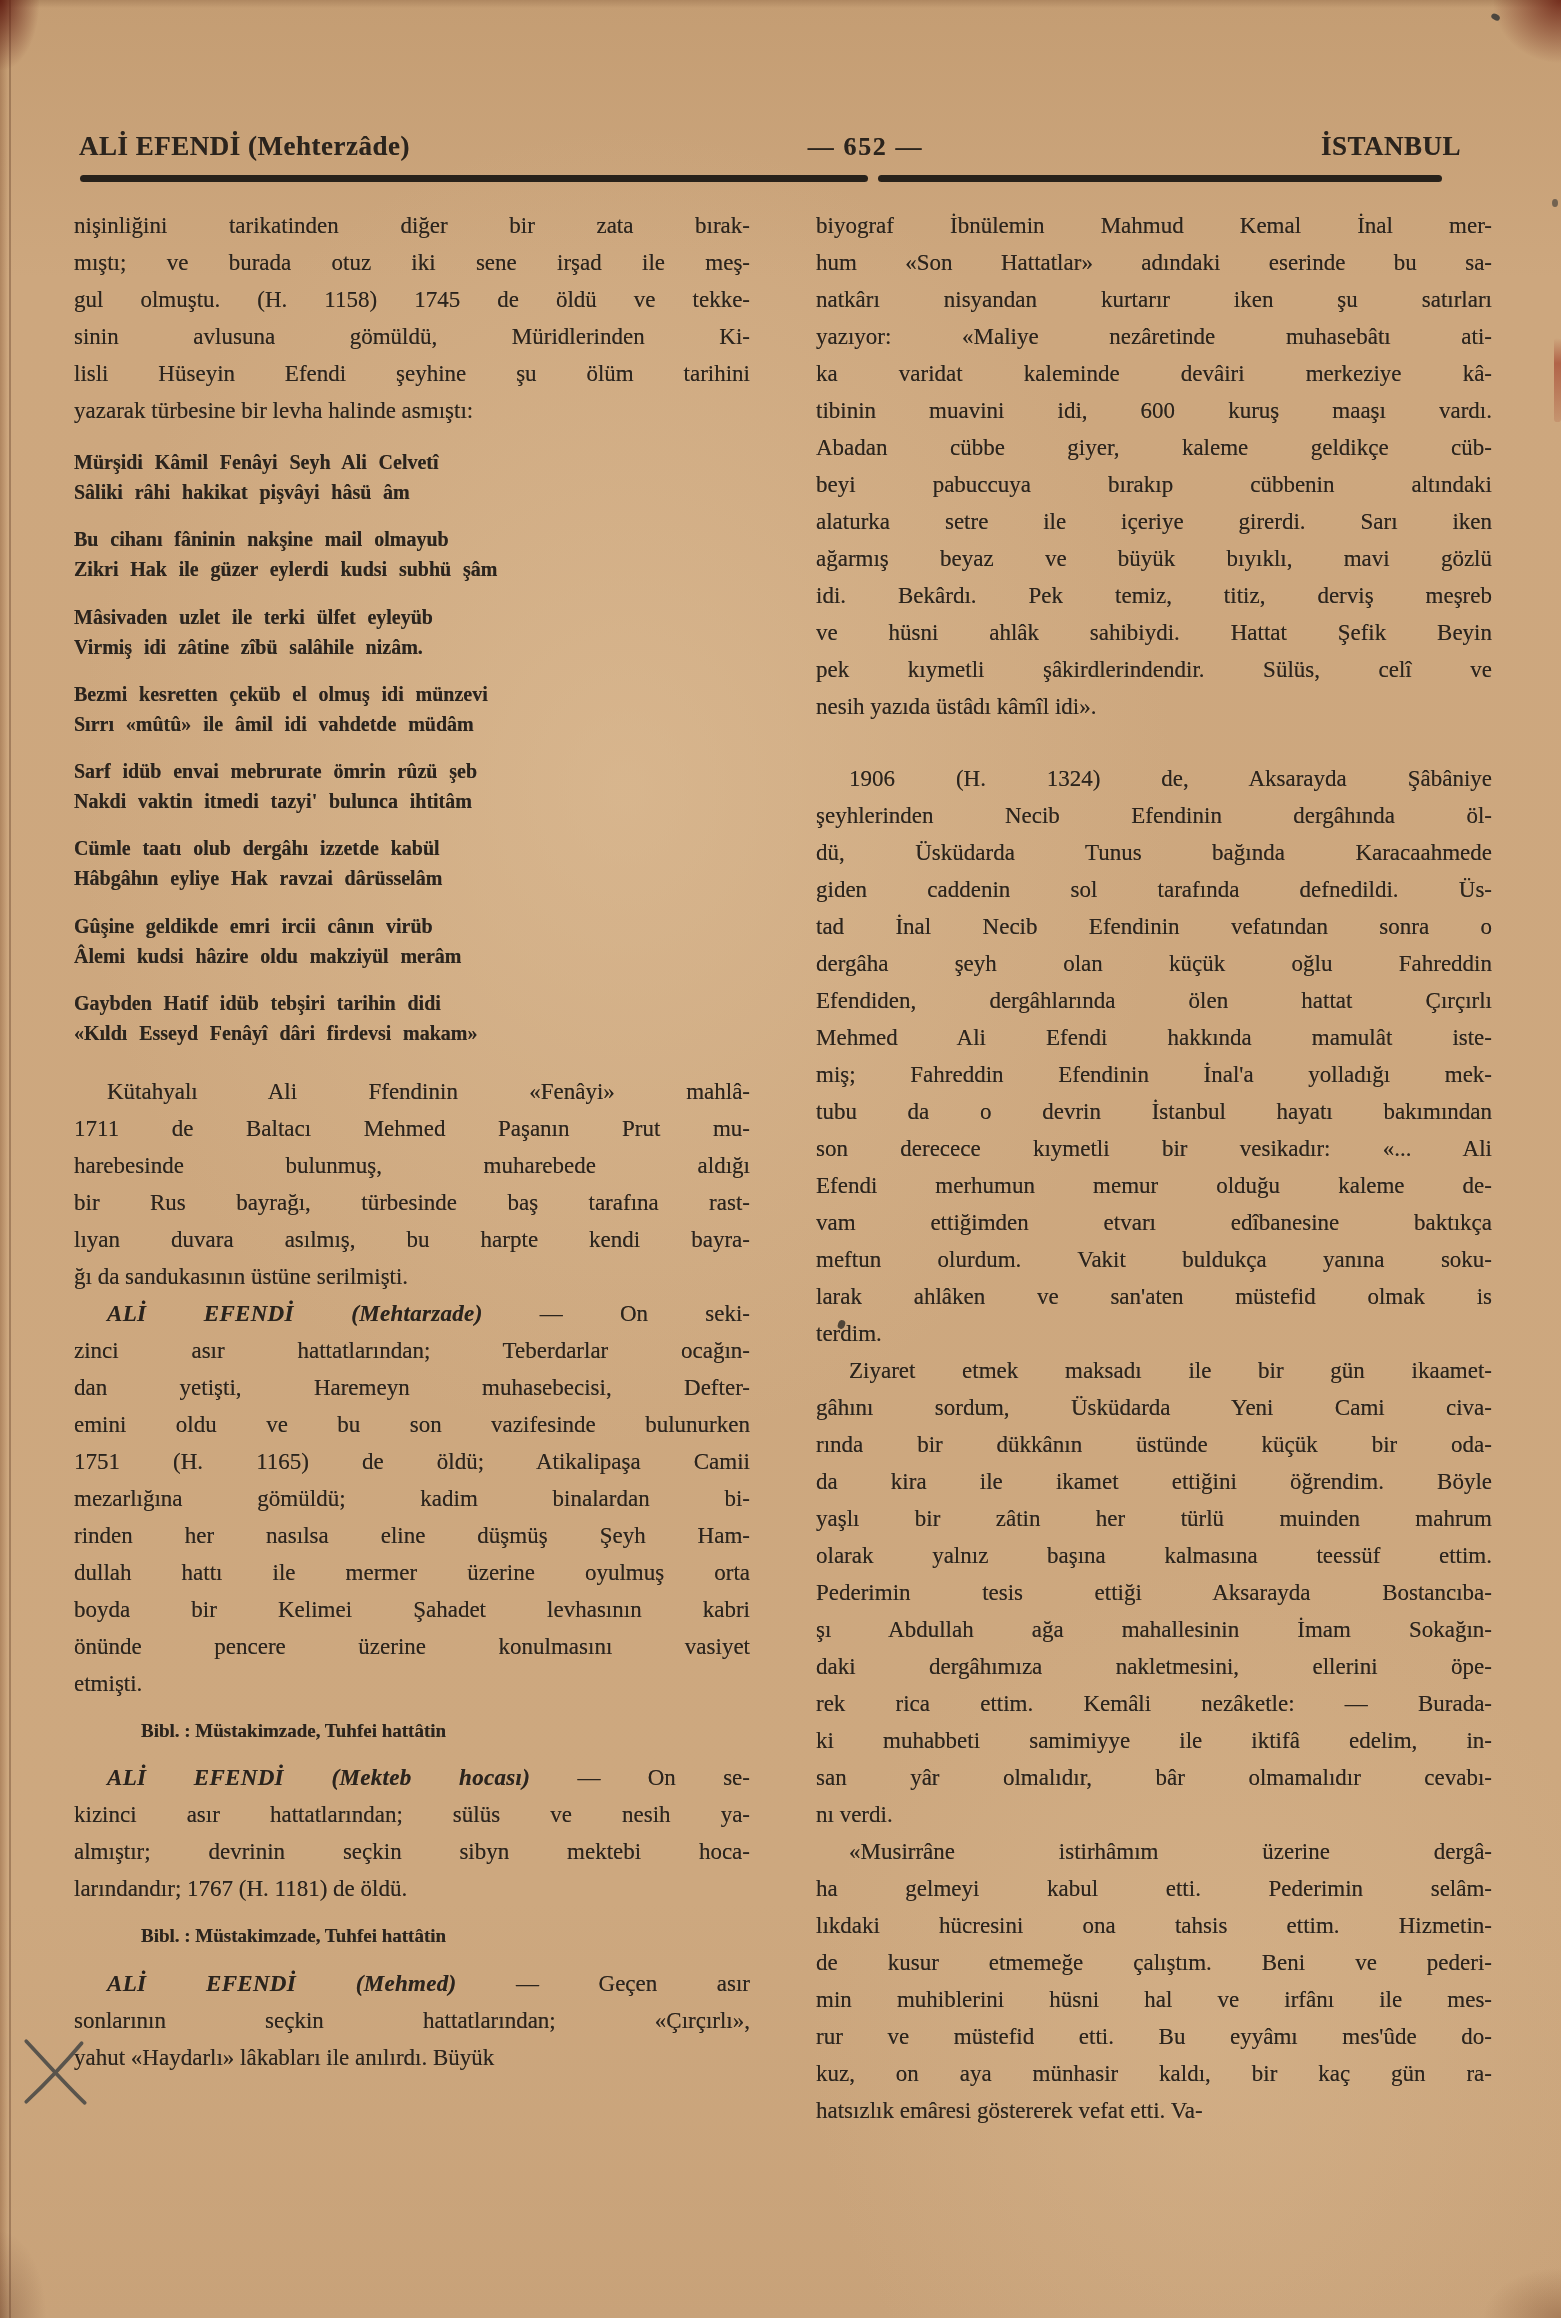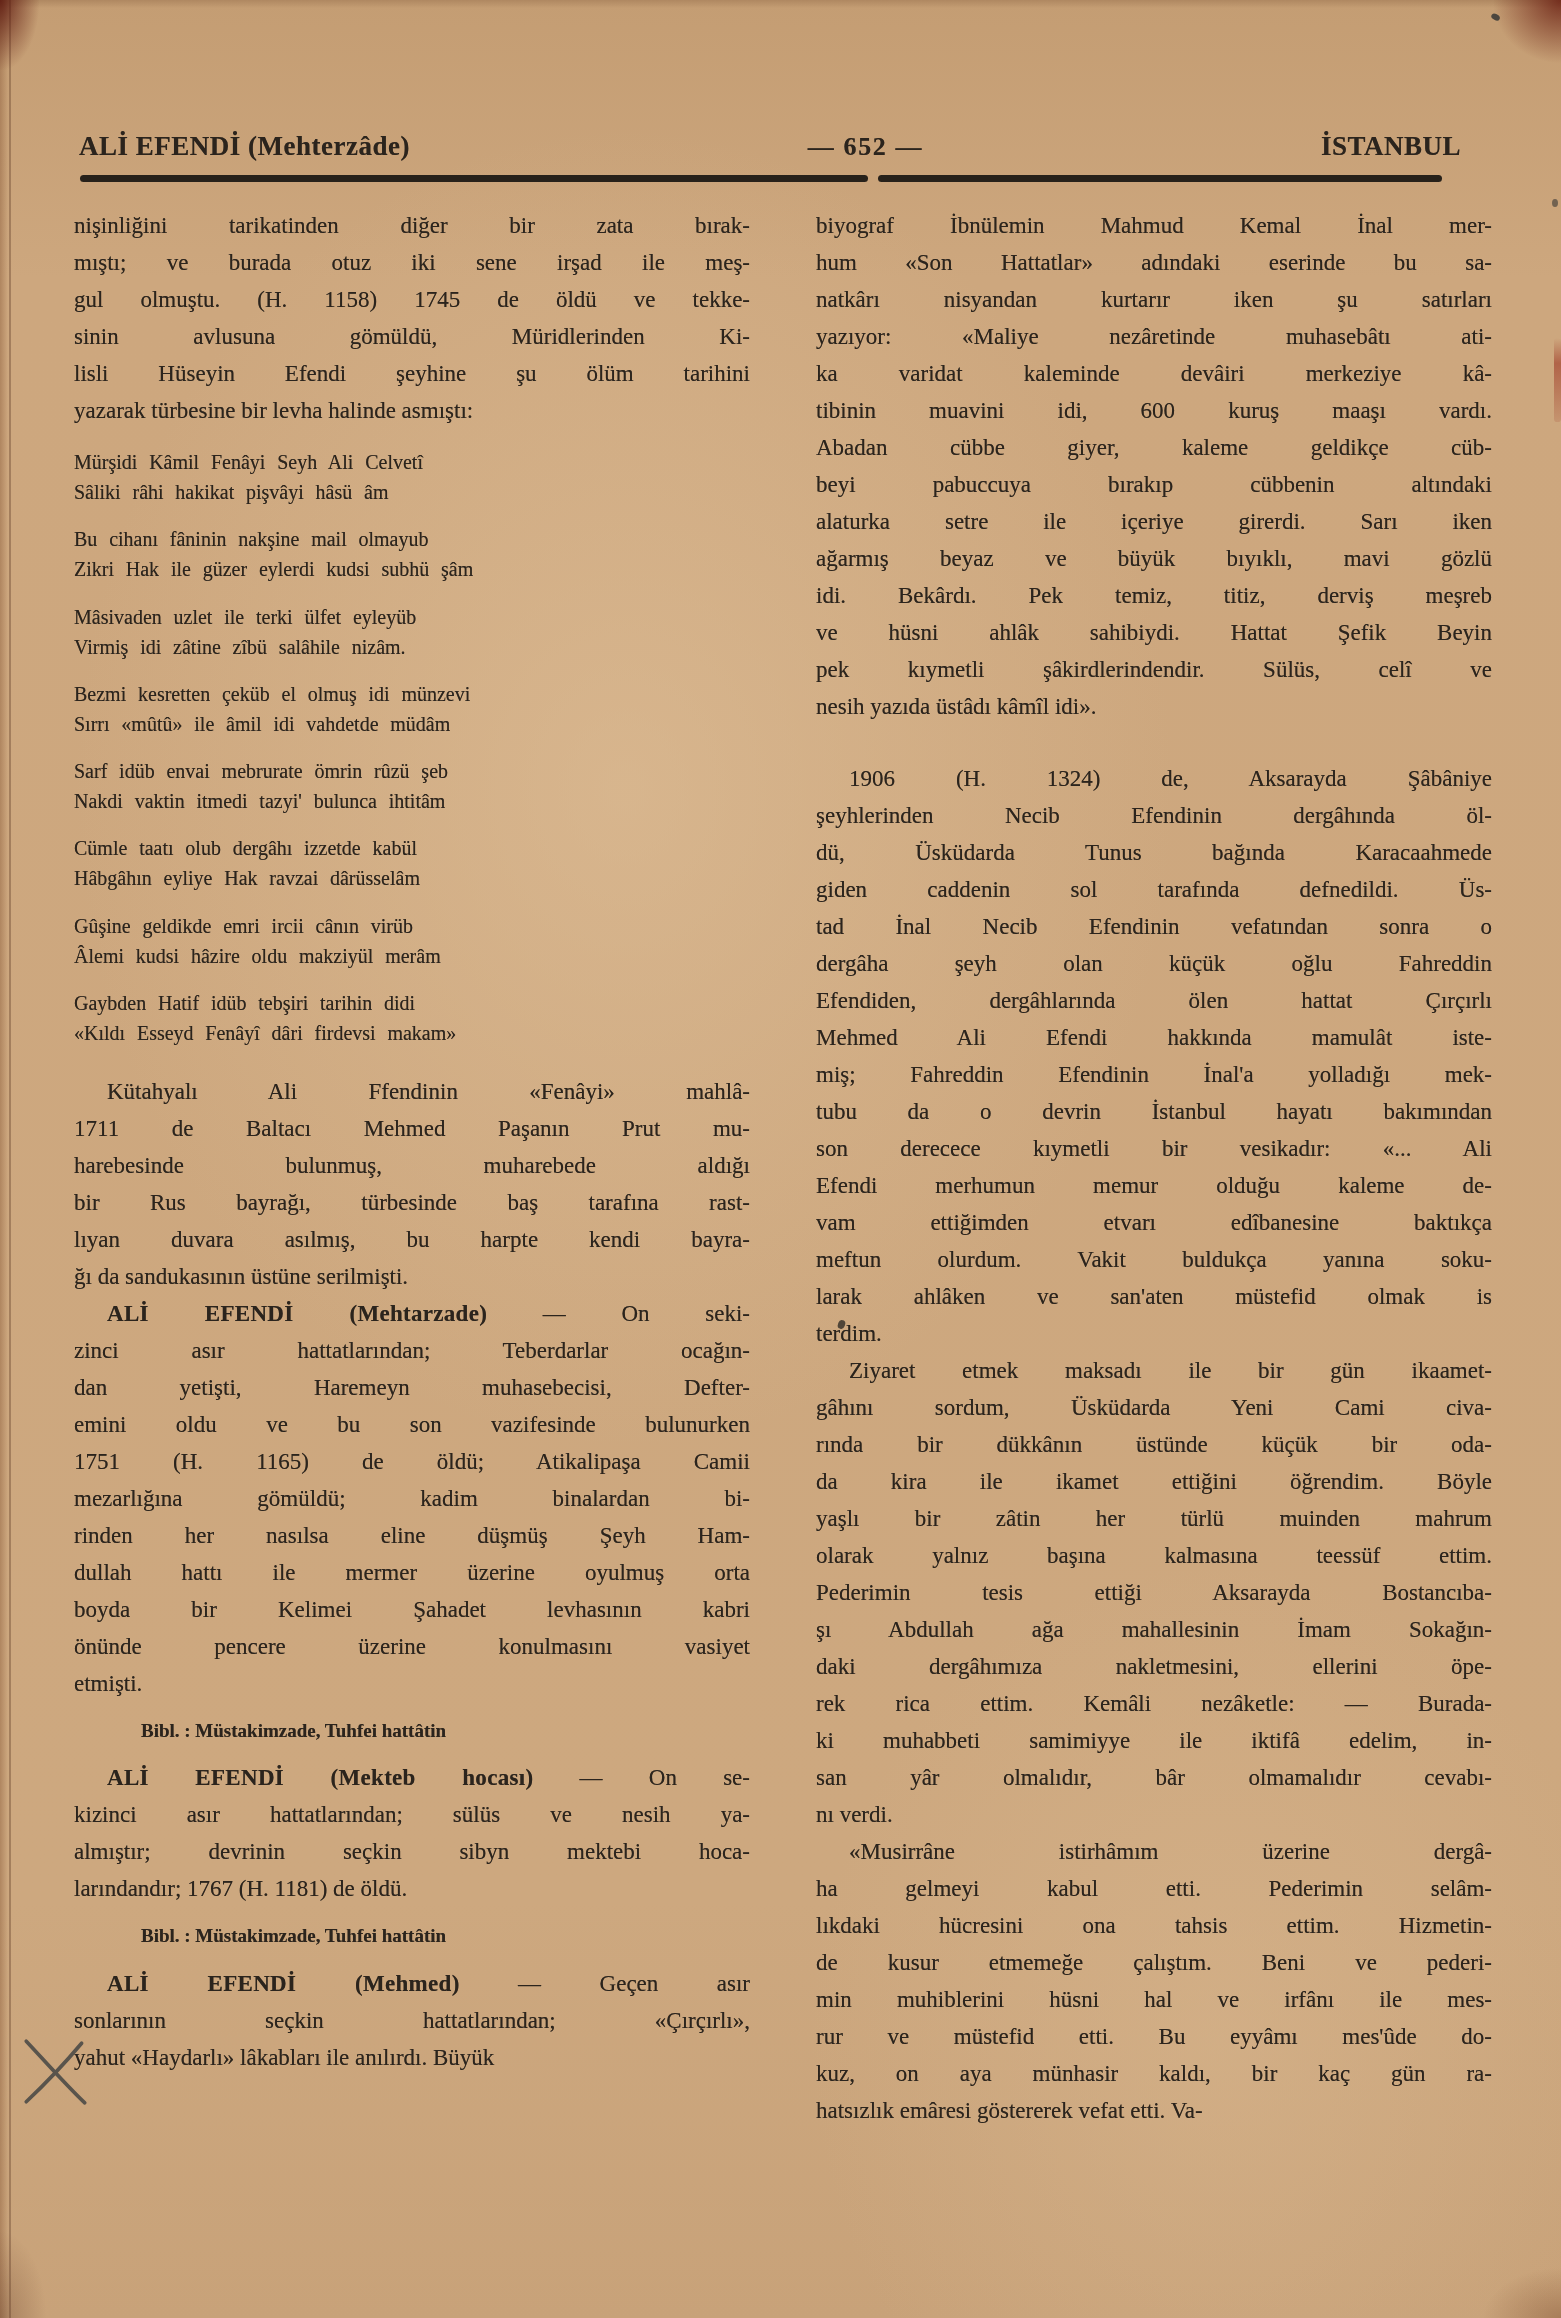--- a/index.html
+++ b/index.html
@@ -55,22 +55,22 @@
     font-size:23px;line-height:37px;
     text-shadow:0 0 0.5px rgba(43,36,29,.55);
   }
   #col-left{left:74px;}
   #col-right{left:816px;}
   .para{margin:0;}
   .para.space{margin-top:35px;}
   .line{text-align:justify;text-align-last:justify;}
   .line.last{text-align-last:start;}
   .line.indent{text-indent:33px;}
-  .line b{font-weight:bold;letter-spacing:0.3px;}
-  .verse{margin:18px 0 25px;font-weight:normal;font-size:20px;line-height:30px;}
+  .line b{font-weight:bold;letter-spacing:0.3px;font-style:italic;}
+  .verse{margin:18px 0 25px;font-weight:bold;font-size:20px;line-height:30px;}
   .couplet{margin-bottom:17.3px;}
   .vline{word-spacing:6.8px;}
   .bibl{font-weight:bold;font-size:19px;line-height:27px;margin:14.7px 0 15.7px;padding-left:67px;}
 </style>
 </head>
 <body>
 
 <div class="page">
 
   <div class="edge-left-strip"></div>

